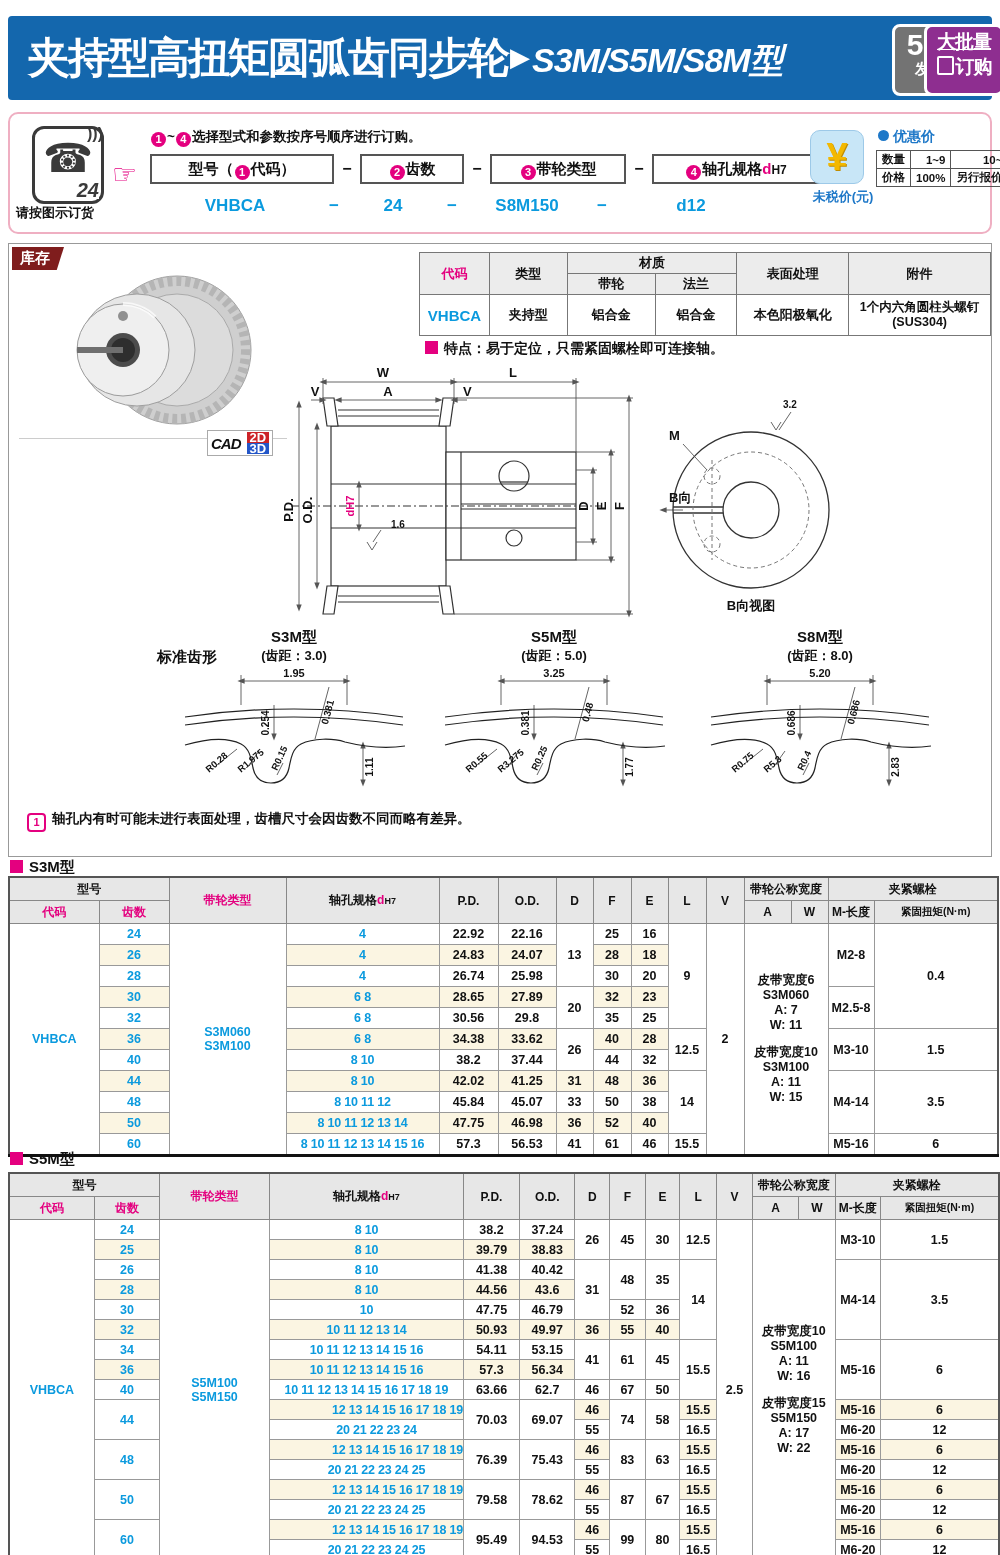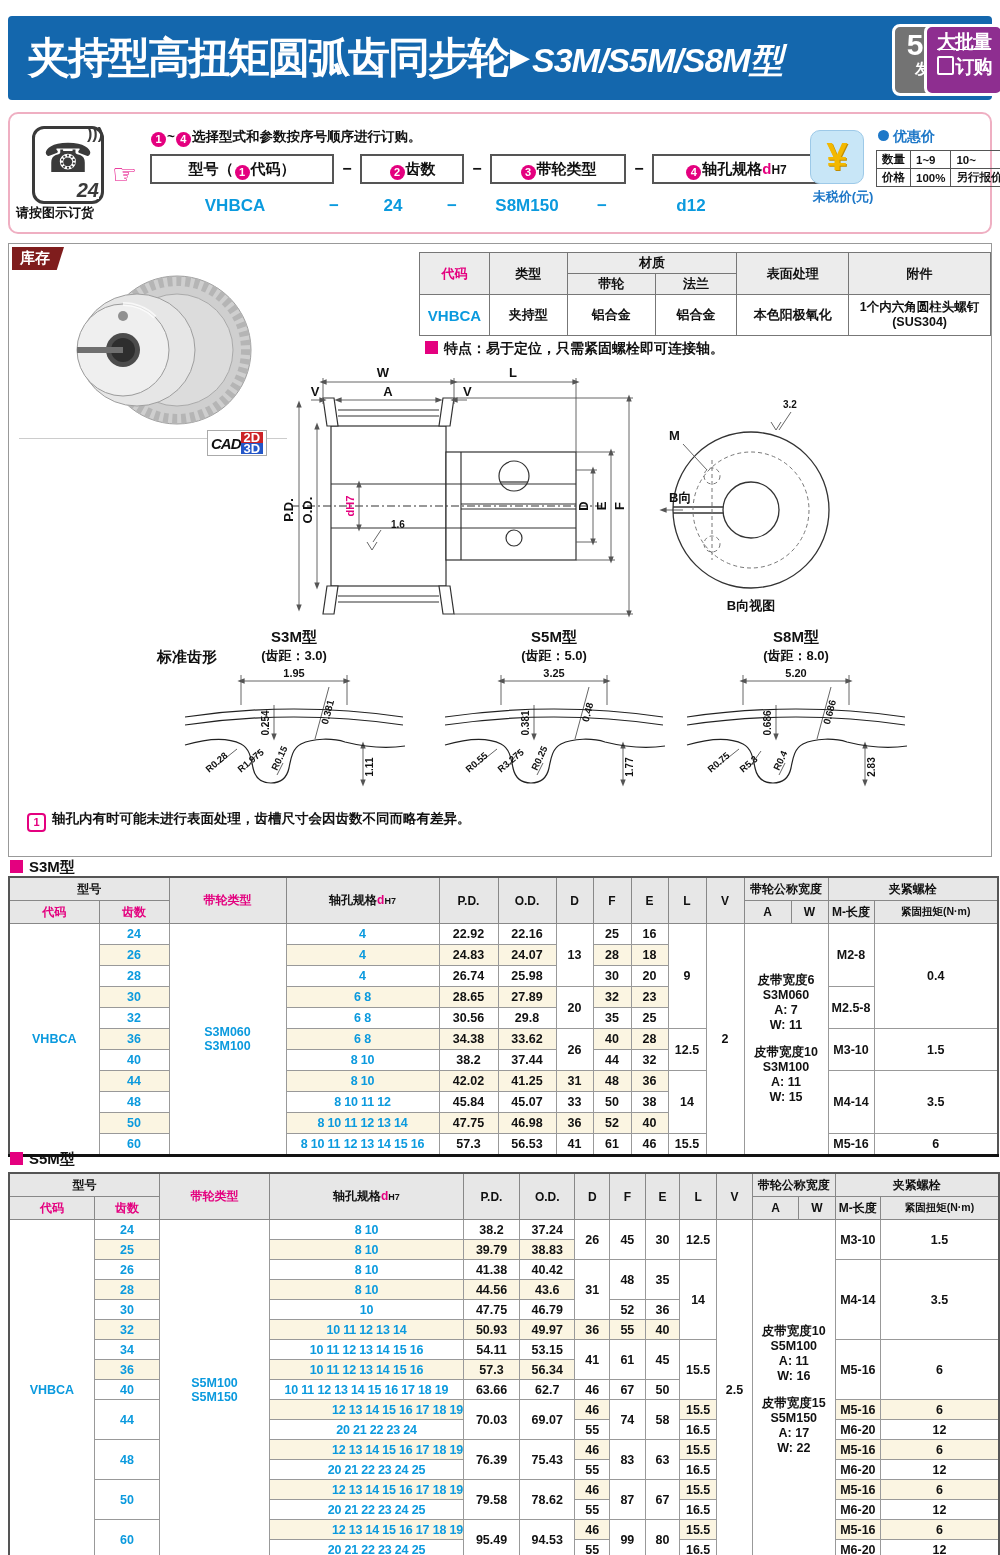--- a/index.html
+++ b/index.html
@@ -38,46 +38,46 @@
   .ord-vals span{text-align:center;}
   .magenta{color:#e4007f;}
   .small-h7{font-size:12px;}
   
   .yen-ico{position:absolute;left:800px;top:16px;width:52px;height:52px;background:#c8e6f7;border:1px solid #9dc9e8;border-radius:10px;
            text-align:center;font-size:38px;font-weight:bold;color:#f3b800;line-height:52px;text-shadow:1px 1px 0 #c08c00;}
   .yen-cap{position:absolute;left:788px;top:74px;width:90px;font-size:13px;font-weight:bold;color:#1e78c8;text-align:center;}
   .disc-line{position:absolute;left:868px;top:14px;font-size:14px;font-weight:bold;color:#1e78c8;}
   .disc-line .dot{display:inline-block;width:11px;height:11px;border-radius:50%;background:#1e78c8;margin-right:4px;}
   .price-tbl{position:absolute;left:866px;top:36px;border-collapse:collapse;font-size:11.5px;font-weight:bold;}
-  .price-tbl td{border:1.5px solid #555;padding:1px 5px;text-align:left;white-space:nowrap;}
+  .price-tbl td{border:1.5px solid #555;padding:1px 5px;text-align:right;white-space:nowrap;}
   
   .mainbox{position:absolute;left:8px;top:243px;width:982px;height:612px;border:1.5px solid #999;background:#fff;}
   .stock{position:absolute;left:3px;top:3px;background:#7f1d1d;color:#fff;font-weight:bold;font-size:15px;
          padding:2px 14px 2px 8px;clip-path:polygon(0 0,100% 0,86% 100%,0 100%);}
   .photo-wrap{position:absolute;left:10px;top:14px;width:268px;height:180px;border-bottom:1px solid #ccc;}
   .cad{position:absolute;left:198px;top:186px;border:1px solid #aaa;background:#fff;padding:1px 3px;display:flex;align-items:center;}
-  .cad .cad-t{font-size:15px;font-weight:bold;font-style:italic;letter-spacing:-1px;margin-right:0;}
+  .cad .cad-t{font-size:15px;font-weight:bold;font-style:italic;letter-spacing:-1px;margin-right:6px;}
   .cad .dd{display:block;font-size:13px;font-weight:bold;color:#fff;padding:0 3px;line-height:11px;}
   .cad .d2{background:#cc2327;}
   .cad .d3{background:#2356c8;}
   
   .spec{position:absolute;left:410px;top:8px;border-collapse:collapse;table-layout:fixed;}
   .spec th,.spec td{border:1.2px solid #777;font-size:13px;text-align:center;padding:0;}
   .spec th{background:#ececec;font-weight:bold;height:20px;}
   .spec td{height:40px;font-weight:bold;}
   .spec .acc{font-size:12.5px;line-height:15px;}
   .blue{color:#0b9ade;}
   .feature{position:absolute;left:416px;top:96px;font-size:14px;font-weight:bold;}
   .sq{display:inline-block;width:13px;height:13px;background:#e4007f;margin-right:6px;vertical-align:-1px;}
   
   .draw-svg{position:absolute;left:262px;top:116px;}
   .dsvg text{font-family:"Liberation Sans","DejaVu Sans",sans-serif;}
   .profiles-label{position:absolute;left:148px;top:404px;font-size:15px;font-weight:bold;}
   .profile{position:absolute;top:384px;width:230px;text-align:center;}
-  .p1{left:170px;} .p2{left:430px;} .p3{left:672px;}
+  .p1{left:170px;} .p2{left:430px;} .p3{left:696px;}
   .profile .pt1{font-size:15px;font-weight:bold;}
   .profile .pt2{font-size:13px;font-weight:bold;}
   .note{position:absolute;left:18px;top:566px;font-size:13.5px;font-weight:bold;}
   .note .nmark{display:inline-block;width:15px;height:15px;line-height:15px;border:2px solid #e4007f;border-radius:4px;color:#e4007f;
                font-size:11px;text-align:center;margin-right:6px;vertical-align:-3px;font-weight:bold;}
   
   .sec-label{position:absolute;left:10px;font-size:15px;font-weight:bold;}
   .sec-s3m{top:858px;} .sec-s5m{top:1150px;}
   .dtable{position:absolute;left:8px;border-collapse:collapse;table-layout:fixed;border:2px solid #555;border-bottom:3px solid #111;}
   .tb-s3m{top:876px;} .tb-s5m{top:1172px;}

